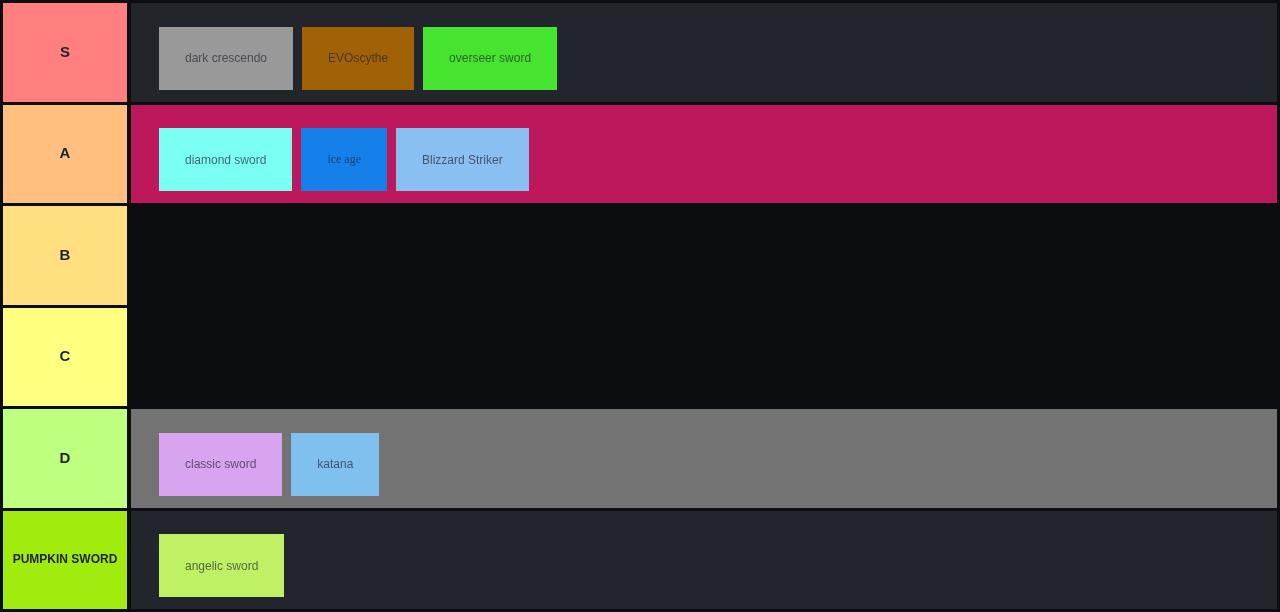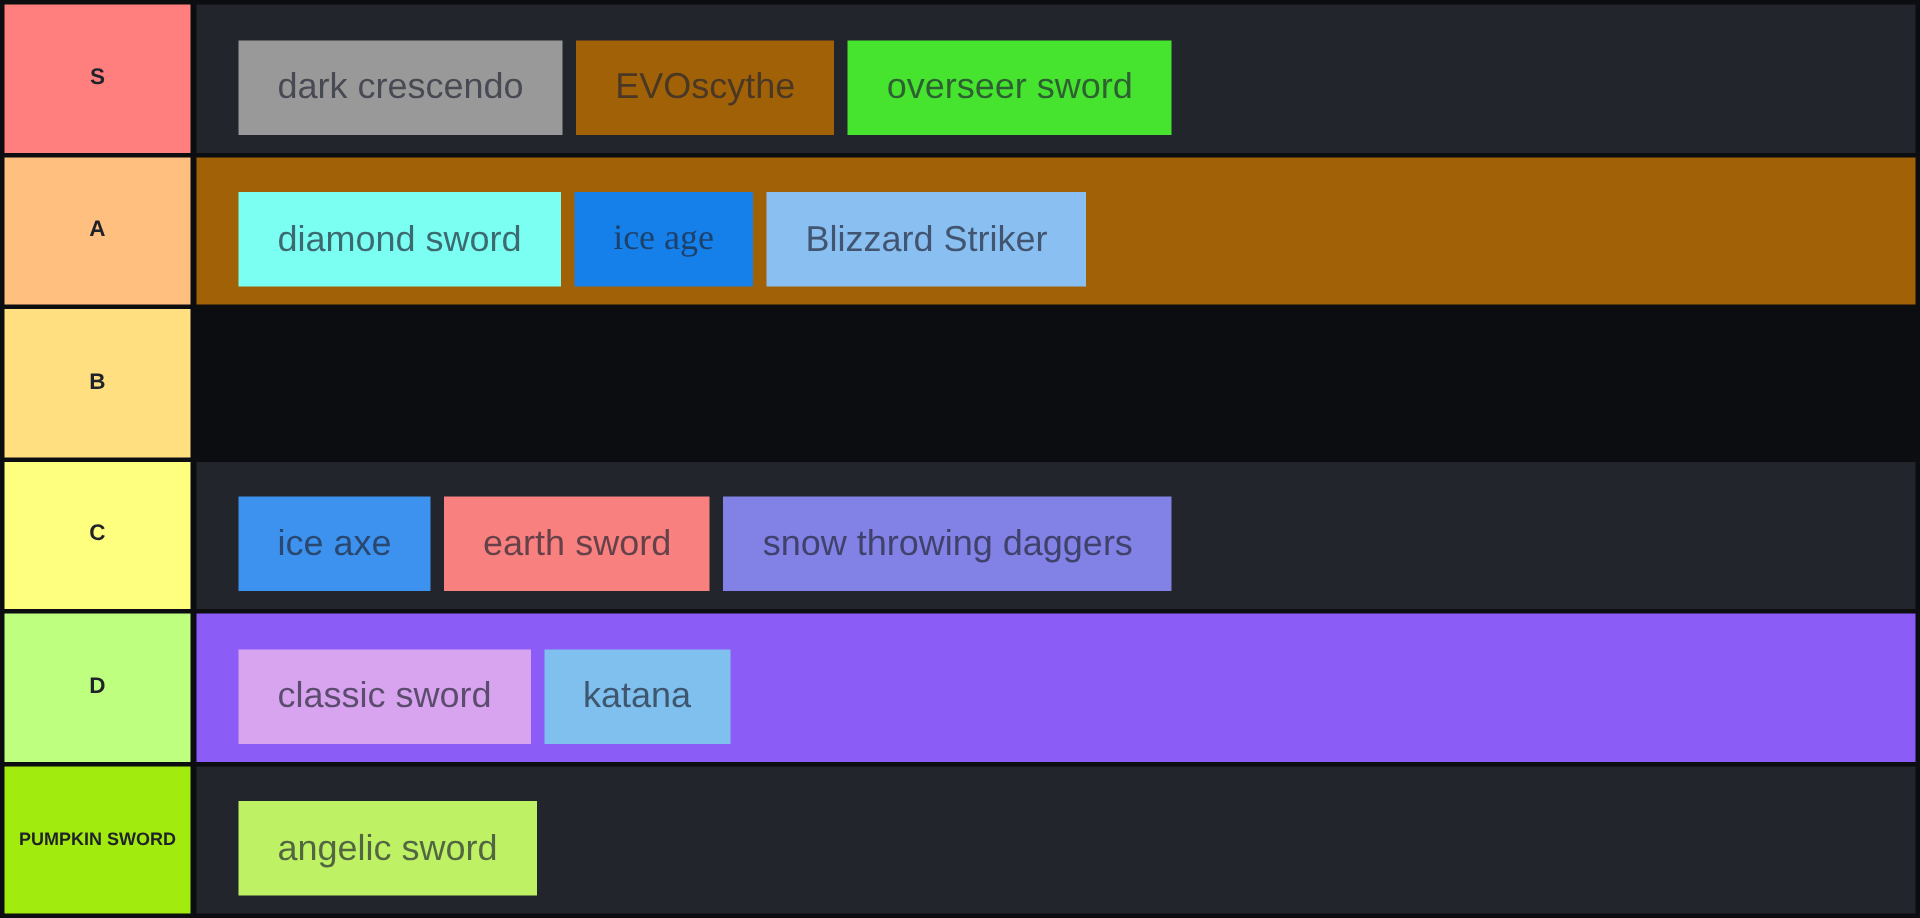--- a/index.html
+++ b/index.html
@@ -48,21 +48,21 @@
     padding-top: 12px;
     padding-right: 8px;
     overflow: hidden;
   }
   .tile {
     height: 63px;
     padding: 0 26px;
     display: flex;
     align-items: center;
     justify-content: flex-start;
-    font-size: 24px;
+    font-size: 12px;
     color: rgba(32, 36, 50, 0.68);
     white-space: nowrap;
     flex: 0 0 auto;
   }
 </style>
 </head>
 <body>
 
 <div class="tierlist" id="tierlist">
   <div class="tier-row">
@@ -81,21 +81,21 @@
   <div class="tile" style="background: rgb(71, 228, 47); color: rgba(32, 36, 50, 0.68);">
     <span class="tile-text">overseer sword</span>
   </div>
 </div>
   </div>
 
   <div class="tier-row">
     <div class="tier-label" style="background: rgb(255, 191, 127);">
       <span class="tier-label-text">A</span>
     </div>
-    <div class="tier-content" style="background: #a16207;">
+    <div class="tier-content" style="background: #be185d;">
   <div class="tile" style="background: rgb(123, 255, 242); color: rgba(32, 36, 50, 0.68);">
     <span class="tile-text">diamond sword</span>
   </div>
 
   <div class="tile" style="background: rgb(21, 128, 233); color: rgba(32, 36, 50, 0.68); font-family: Liberation Serif, serif;">
     <span class="tile-text">ice age</span>
   </div>
 
   <div class="tile" style="background: rgb(138, 191, 242); color: rgba(32, 36, 50, 0.68);">
     <span class="tile-text">Blizzard Striker</span>
@@ -106,40 +106,27 @@
   <div class="tier-row">
     <div class="tier-label" style="background: rgb(255, 223, 127);">
       <span class="tier-label-text">B</span>
     </div>
   </div>
 
   <div class="tier-row">
     <div class="tier-label" style="background: rgb(255, 255, 127);">
       <span class="tier-label-text">C</span>
     </div>
-    <div class="tier-content" style="background: rgb(34, 37, 44);">
-  <div class="tile" style="background: rgb(60, 146, 238); color: rgba(32, 36, 50, 0.68);">
-    <span class="tile-text">ice axe</span>
-  </div>
-
-  <div class="tile" style="background: rgb(248, 128, 126); color: rgba(32, 36, 50, 0.68);">
-    <span class="tile-text">earth sword</span>
-  </div>
-
-  <div class="tile" style="background: rgb(130, 130, 230); color: rgba(32, 36, 50, 0.68);">
-    <span class="tile-text">snow throwing daggers</span>
-  </div>
-</div>
   </div>
 
   <div class="tier-row">
     <div class="tier-label" style="background: rgb(191, 255, 127);">
       <span class="tier-label-text">D</span>
     </div>
-    <div class="tier-content" style="background: #8b5cf6;">
+    <div class="tier-content" style="background: #737373;">
   <div class="tile" style="background: rgb(216, 164, 240); color: rgba(32, 36, 50, 0.68);">
     <span class="tile-text">classic sword</span>
   </div>
 
   <div class="tile" style="background: rgb(127, 192, 239); color: rgba(32, 36, 50, 0.68);">
     <span class="tile-text">katana</span>
   </div>
 </div>
   </div>
 

